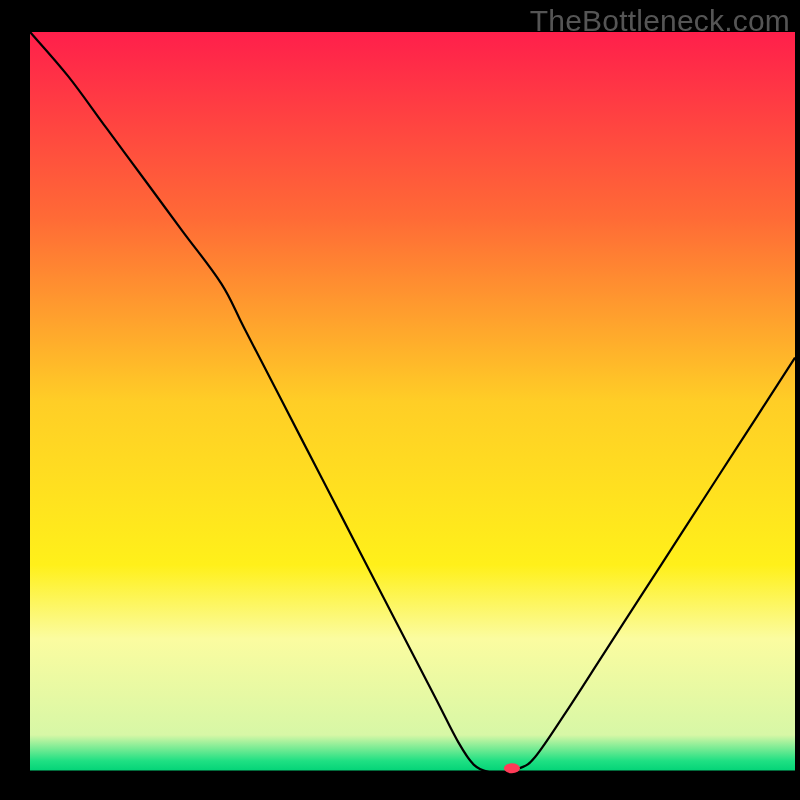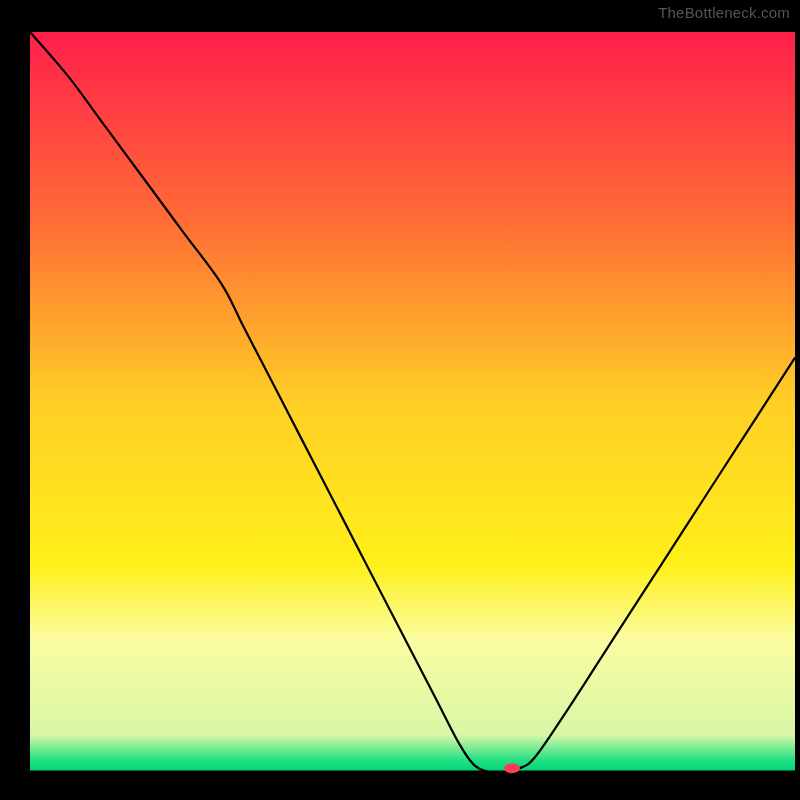--- a/index.html
+++ b/index.html
@@ -14,21 +14,21 @@
   .stage {
     position: relative;
     width: 800px;
     height: 800px;
   }
   .watermark {
     position: absolute;
     top: 4px;
     right: 10px;
     color: #555;
-    font-size: 15px;
+    font-size: 30px;
     font-weight: 500;
     letter-spacing: 0.2px;
     user-select: none;
   }
   svg {
     display: block;
   }
 </style>
 </head>
 <body>

